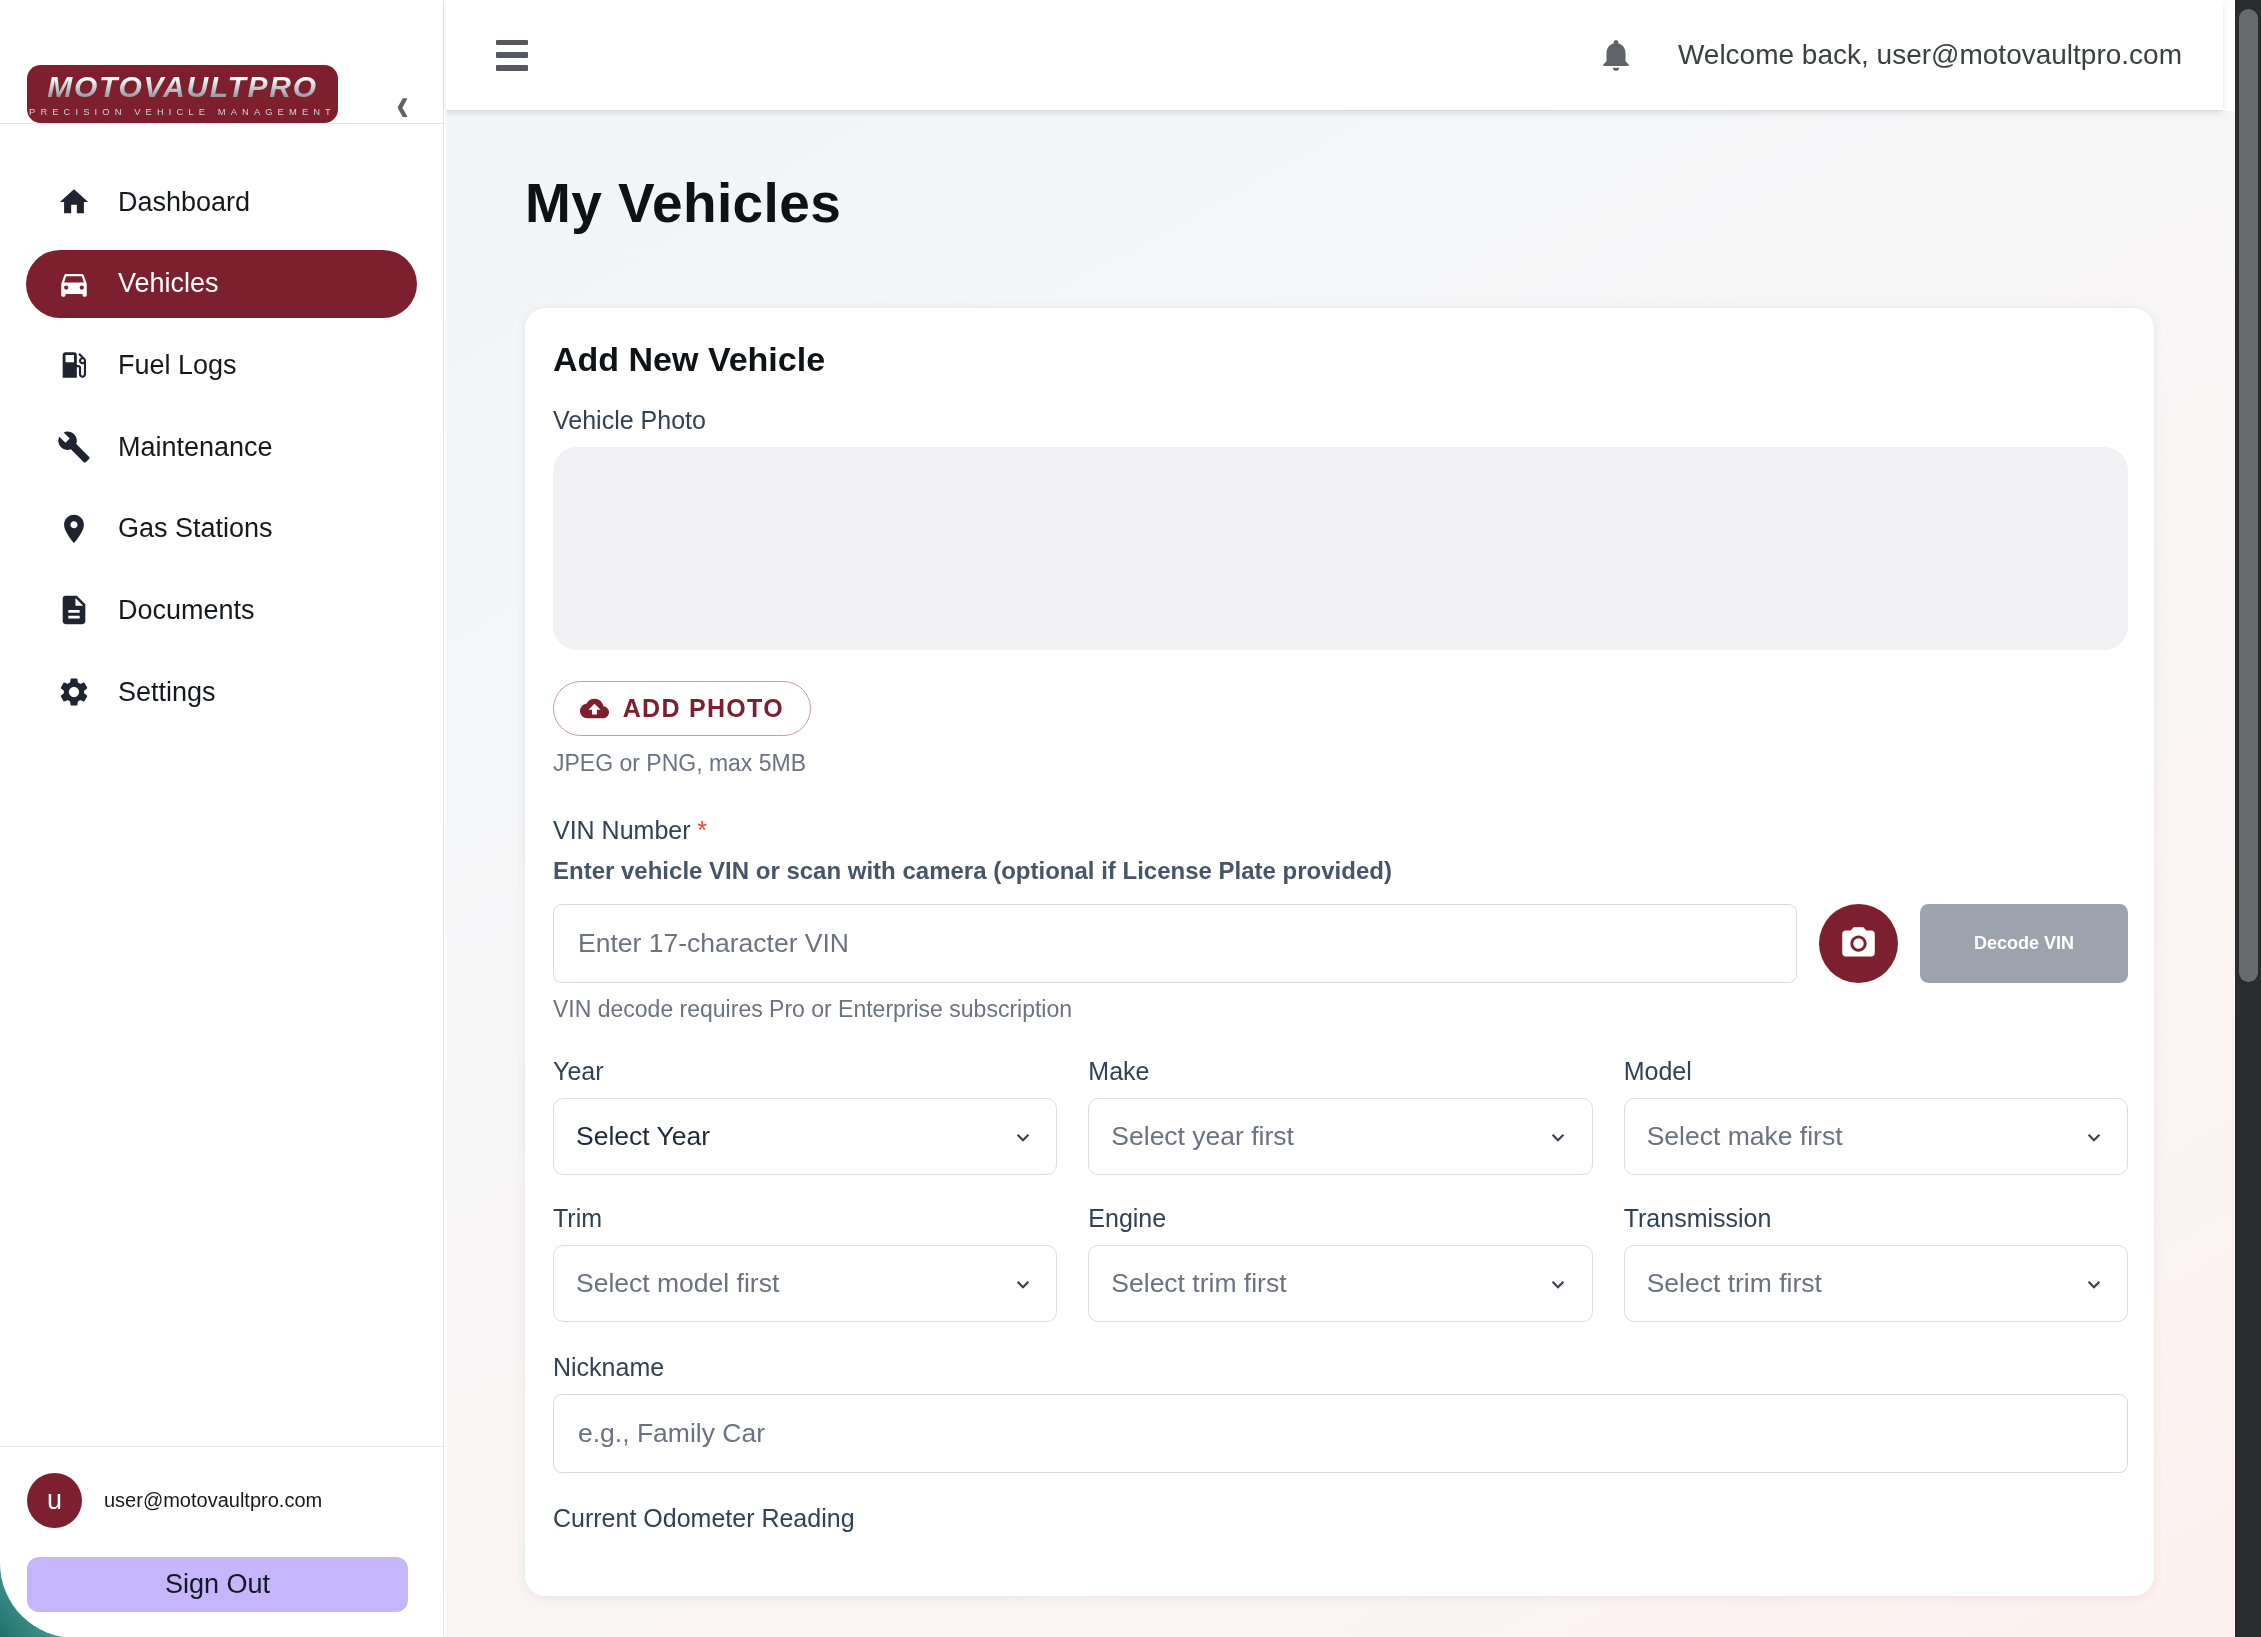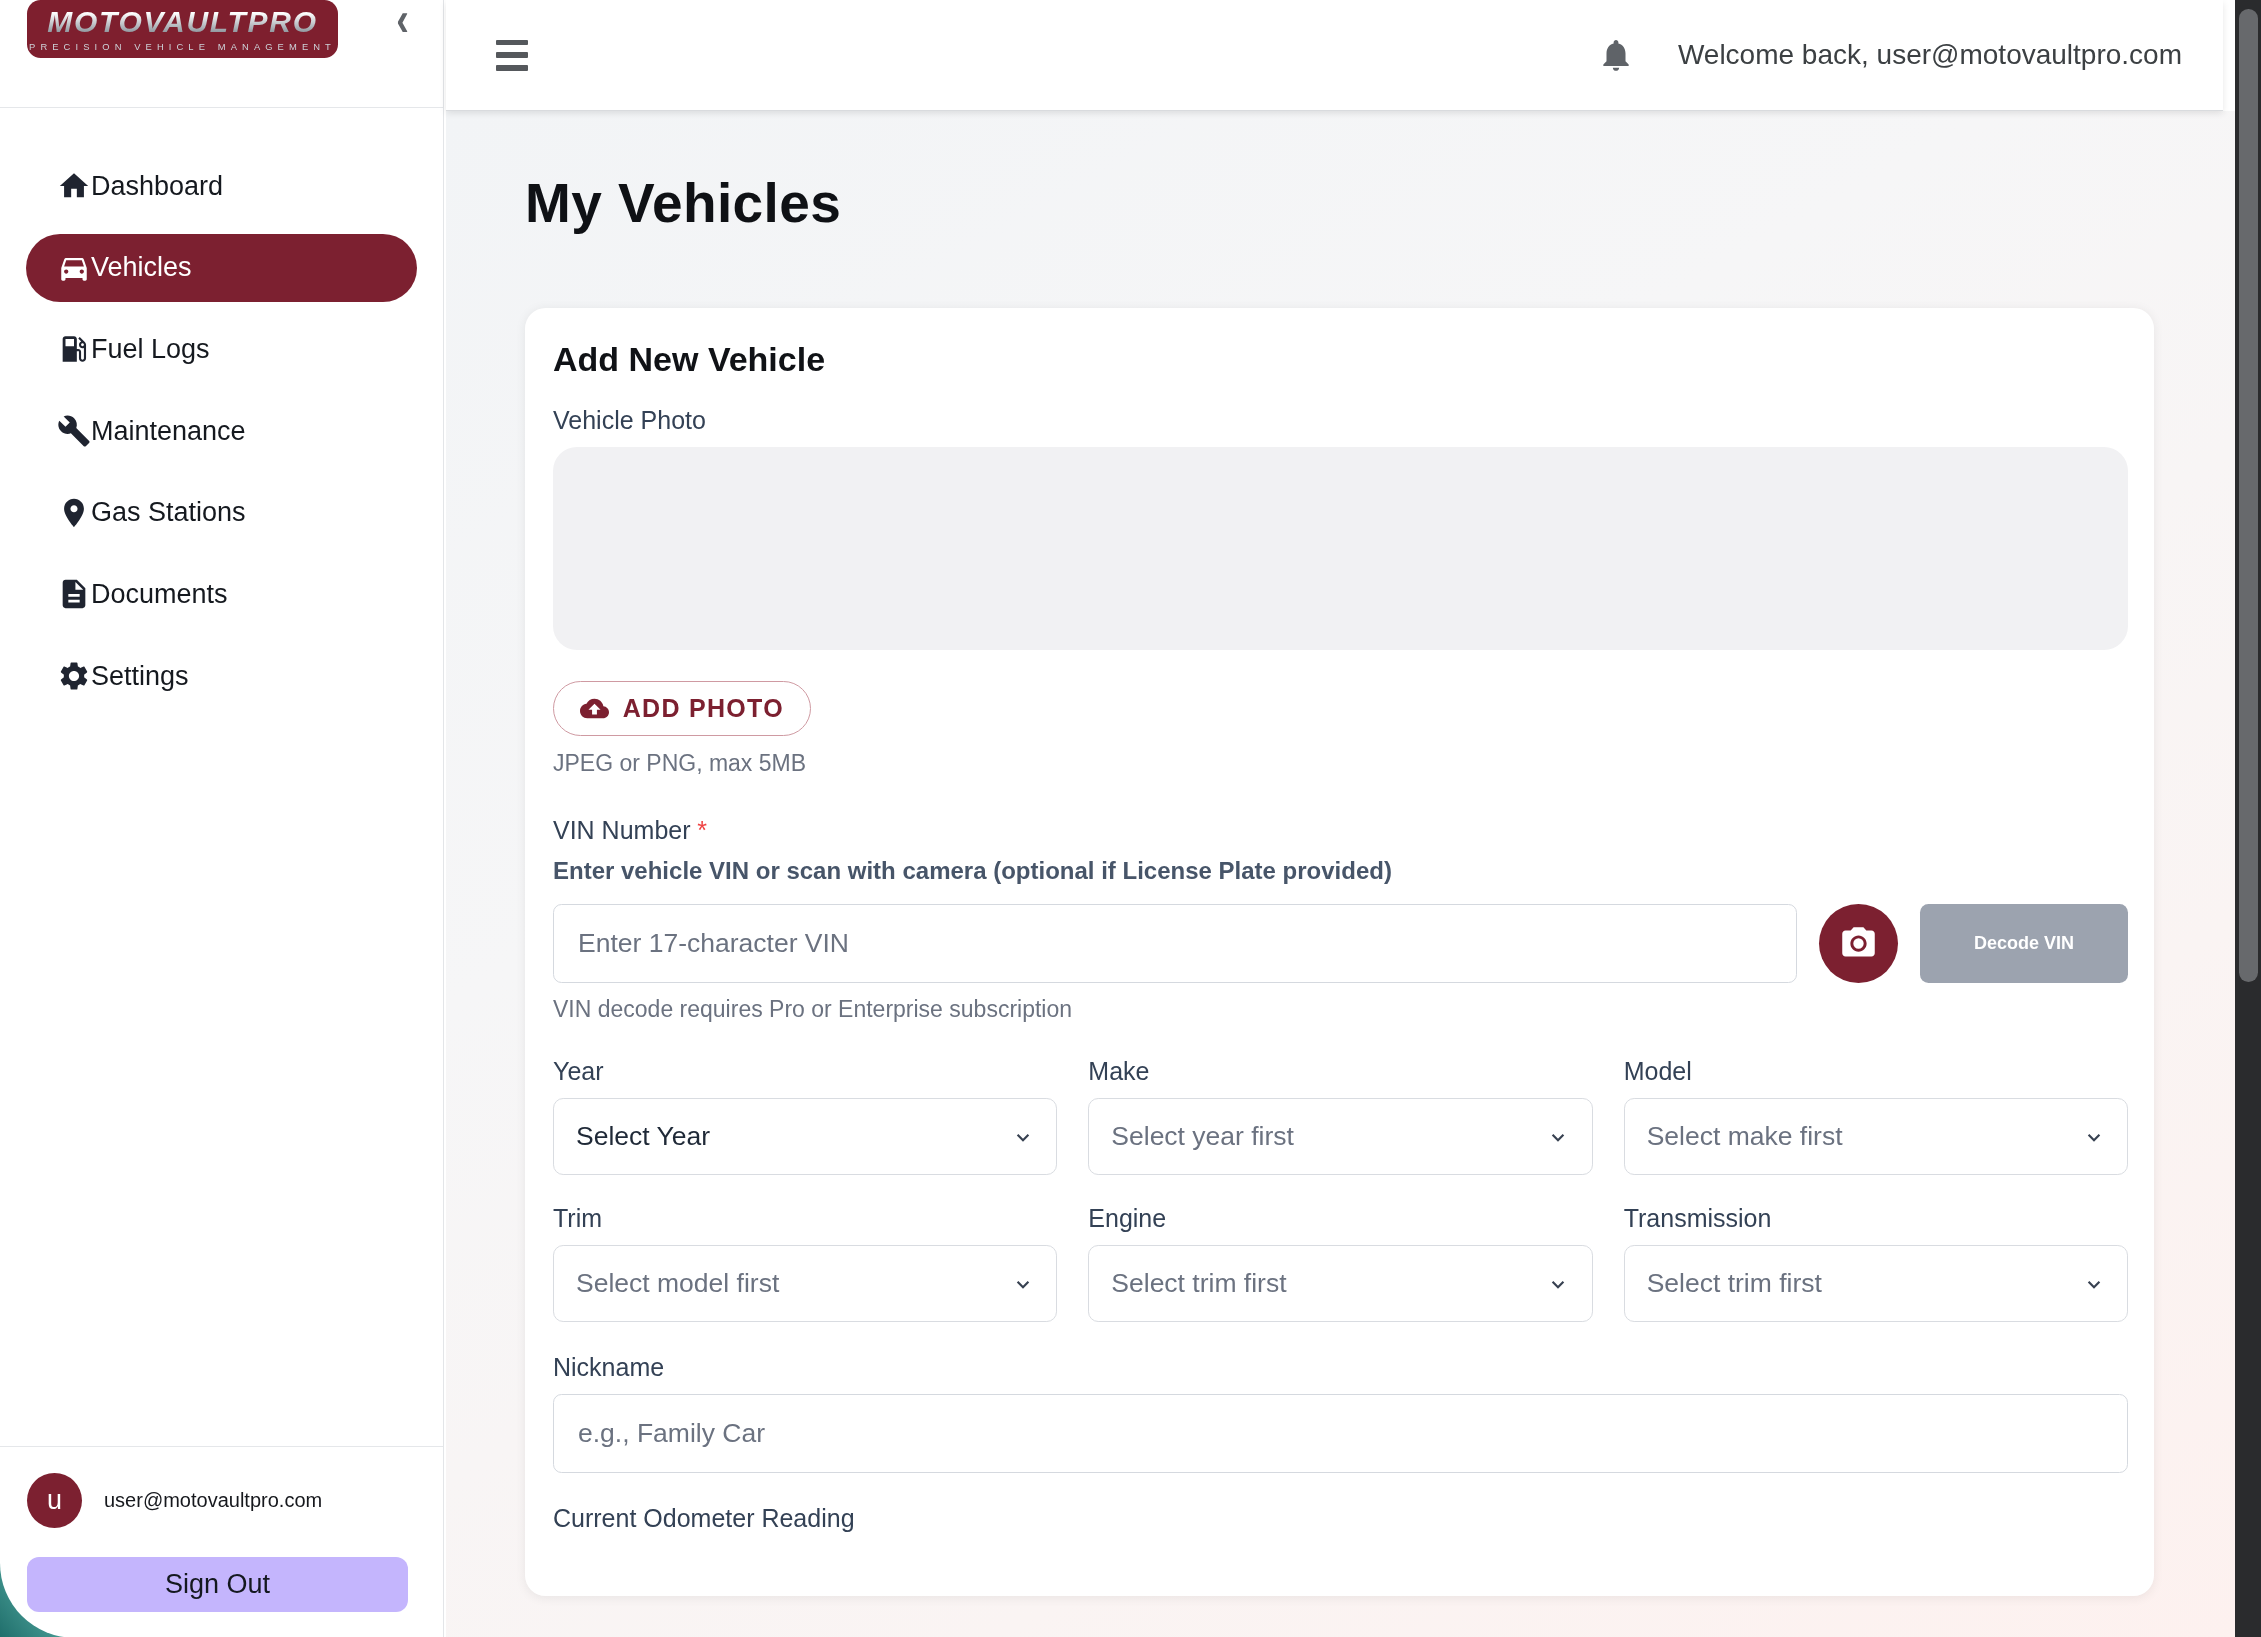--- a/index.html
+++ b/index.html
@@ -7,33 +7,33 @@
     font-family:"Liberation Sans","DejaVu Sans",sans-serif; }
   .app { position:relative; width:2261px; height:1638px; overflow:hidden; background:#fff; }
 
   
   .corner-teal { position:absolute; left:0; bottom:0; width:102px; height:90px; z-index:1;
     background:linear-gradient(52deg,#1f6e6b 0%,#4da29a 45%,#8ecfc6 80%,#c4e7e0 100%); }
 
   
   .sidebar { position:absolute; left:0; top:0; width:444px; height:1638px; background:#fff;
     border-right:1.7px solid #e3e5e8; border-bottom-left-radius:75px; z-index:2; }
-  .sidebar-header { height:108px; display:flex; align-items:flex-start; padding:0 34px 0 27px;
+  .sidebar-header { height:124px; display:flex; align-items:flex-end; padding:0 34px 0 27px;
     border-bottom:0.9px solid #e5e7ea; }
   .logo { width:311px; height:58px; background:#7e1f2e; border-radius:13.7px;
     display:flex; flex-direction:column; align-items:center; justify-content:center; }
   .logo-name { font-size:30px; font-weight:bold; font-style:italic; letter-spacing:1.7px;
     background:linear-gradient(#ffffff 20%,#8f969e 85%); -webkit-background-clip:text;
     background-clip:text; color:transparent; line-height:1; }
   .logo-tagline { font-size:9.4px; letter-spacing:5.1px; color:#cdd2d8; margin-top:5.1px; line-height:1; }
   .collapse-btn { margin-left:auto; border:none; background:none; color:#5f6368; font-size:38px;
     line-height:1; cursor:pointer; font-weight:bold; transform:scaleY(1.25); }
 
   .sidebar-nav { padding:44px 26px 0 26px; display:flex; flex-direction:column; gap:13.7px; }
-  .nav-item { height:68px; border-radius:34px; display:flex; align-items:center; 
+  .nav-item { height:68px; border-radius:34px; display:flex; align-items:center; gap:27px;
     padding:0 10.2px 0 31px; cursor:pointer; color:#15191f;text-align:center; }
   .nav-item svg { width:34px; height:34px; fill:#1f2430; flex:0 0 auto; }
   .nav-label { font-size:27px; font-weight:500; }
   .nav-item.active { background:#7c2030; color:#ffffff; }
   .nav-item.active svg { fill:#ffffff; }
 
   .sidebar-footer { position:absolute; left:0; right:0; bottom:0; height:192px;
     border-top:0.9px solid #e5e7ea; padding:26px 32px 0 27px; }
   .user-row { display:flex; align-items:center; gap:22px; }
   .avatar { width:55px; height:55px; border-radius:50%; background:#7c2030; color:#fff;

